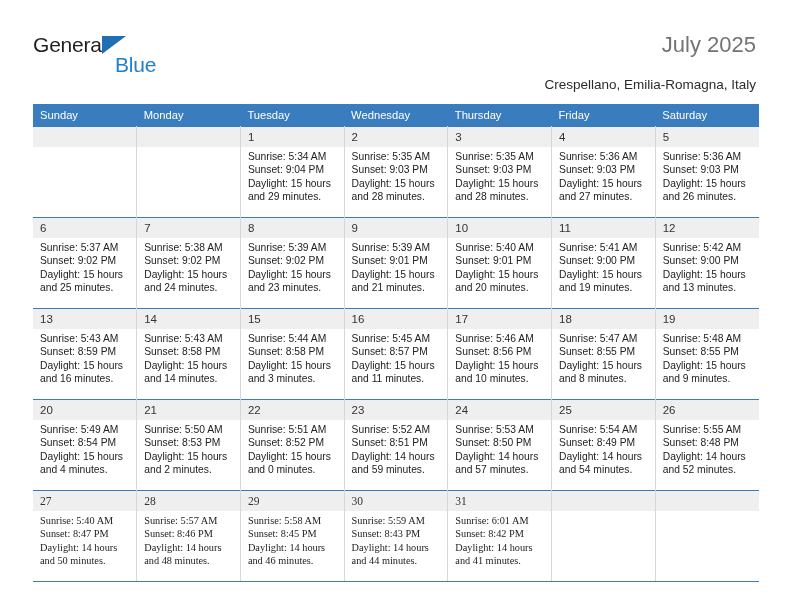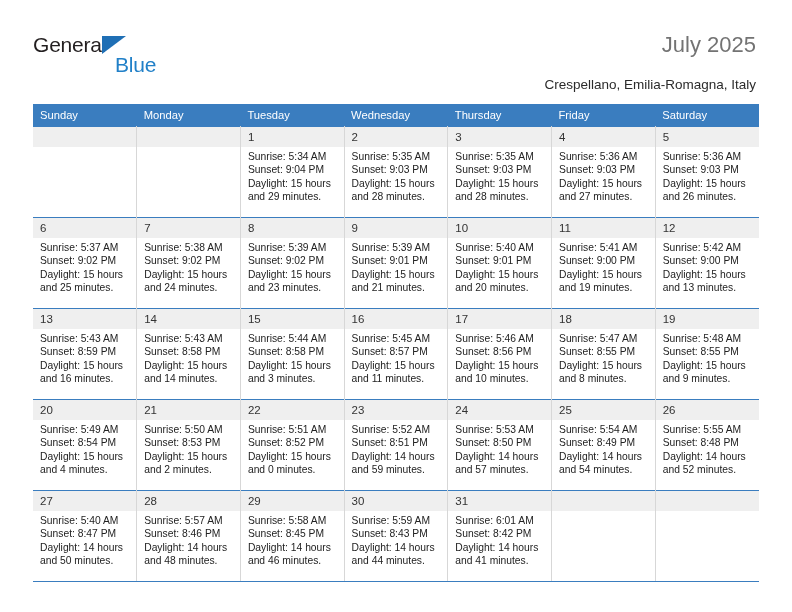--- a/index.html
+++ b/index.html
@@ -110,20 +110,21 @@
     padding: 0;
     border-top: 1.4px solid #3a7dbf;
     border-right: 1px solid #d7d7d7;
     background: #ffffff;
   }
   .calendar tr td:last-child {
     border-right: none;
   }
   .calendar tr:last-child td {
     border-bottom: 1.4px solid #3a7dbf;
+    font-family: Liberation Serif, serif;
   }
   .daynum {
     display: block;
     background: #efefef;
     font-size: 11.5px;
     color: #333333;
     padding: 3px 0 3px 7px;
     height: 14px;
     line-height: 14px;
   }

